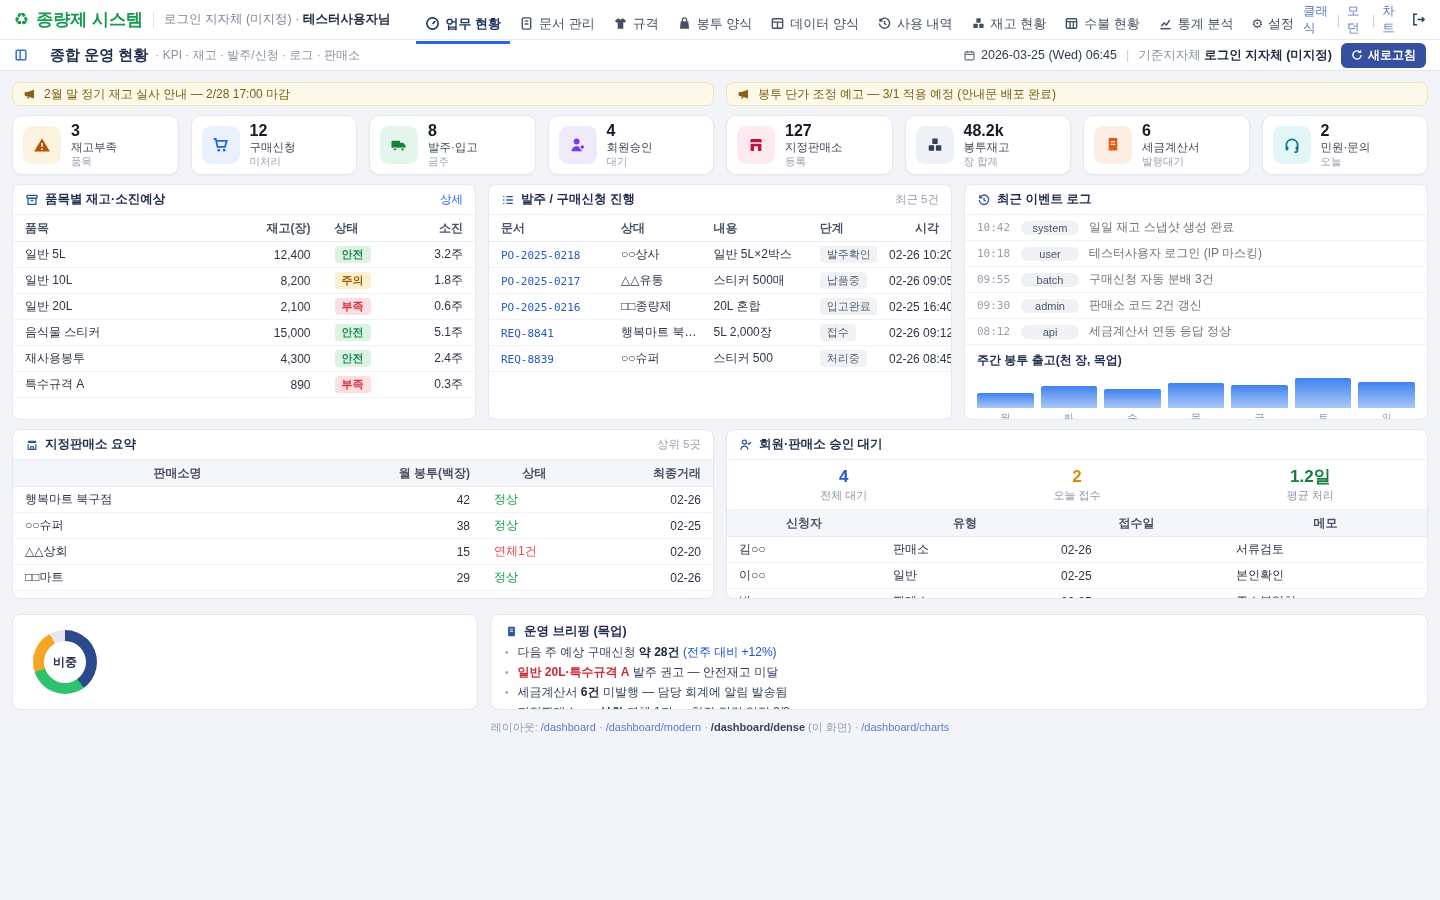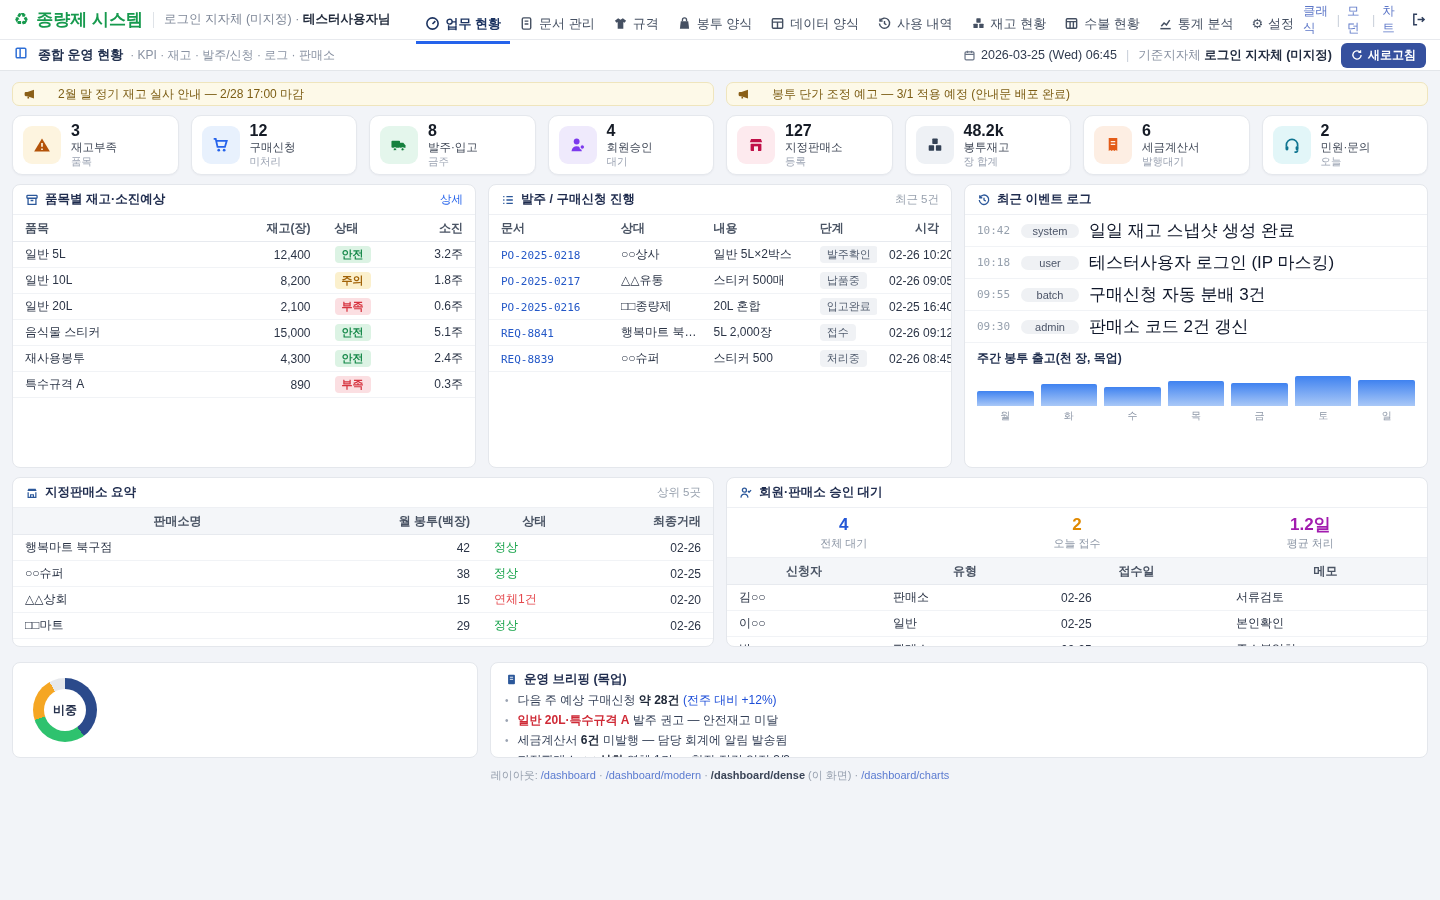--- a/index.html
+++ b/index.html
@@ -20,35 +20,35 @@
     color:#455062; height:40px; border-bottom:3px solid transparent; padding-top:3px; cursor:pointer; white-space:nowrap; }
   .nav-item.active { color:#1d3461; font-weight:700; border-bottom-color:#2563eb; }
   .topbar-right { margin-left:auto; display:flex; align-items:center; gap:7px; font-size:12.5px; }
   .theme-link { color:#5d77c8; cursor:pointer; }
   .sep { color:#c9d0da; }
   .logout { color:#31405e; cursor:pointer; margin-left:4px; }
 
   
   .subbar { height:31px; background:#fff; border-bottom:1px solid #e3e6ea;
     display:flex; align-items:center; padding:0 14px; }
-  .sub-title { display:flex; gap:10px; font-size:13px; font-weight:700; color:#22304e; }
+  .sub-title { display:flex; align-items:center; gap:22px; font-size:15px; font-weight:700; color:#22304e; }
   .sub-title .ic { color:#2f6fd6; }
   .crumbs { font-size:12px; color:#8a93a3; margin-left:7px; }
   .subbar-right { margin-left:auto; display:flex; align-items:center; gap:9px; font-size:12.5px; }
   .datetime { display:flex; align-items:center; gap:5px; color:#303b4f; }
   .datetime .ic { color:#6a7486; }
   .basis { color:#8a93a3; } .basis b { color:#222c40; }
   .refresh-btn { display:flex; align-items:center; gap:5px; background:#35509e; color:#fff;
     border:none; border-radius:6px; font-size:12px; font-weight:700; padding:4px 10px; cursor:pointer;
     font-family:inherit; }
 
   
   .main { padding:11px 12px 0; }
   .notice-row { display:flex; gap:12px; margin-bottom:9px; }
-  .notice { flex:1; display:flex; align-items:center; gap:22px; background:#fdf9e8;
+  .notice { flex:1; display:flex; align-items:center; gap:8px; background:#fdf9e8;
     border:1px solid #efe5bd; border-radius:7px; height:24px; padding:0 10px;
     font-size:12px; color:#7c5d14; }
   .notice .ic { color:#8a5f17; flex:none; }
 
   .kpi-row { display:grid; grid-template-columns:repeat(8,1fr); gap:12px; margin-bottom:9px; }
   .kpi { background:#fff; border:1px solid #e5e8ed; border-radius:10px; display:flex; align-items:center;
     gap:10px; padding:8px 10px; height:60px; box-shadow:0 1px 2px rgba(16,24,40,.04); cursor:pointer; }
   .kpi-icon { width:38px; height:38px; border-radius:9px; display:flex; align-items:center; justify-content:center; flex:none; font-size:17px; }
   .ic-amber { background:#fdf4df; color:#b45309; }
   .ic-blue  { background:#e8f1fd; color:#2563eb; }
@@ -59,21 +59,21 @@
   .ic-orange{ background:#fdeee3; color:#e35b17; }
   .ic-teal  { background:#e2f6f8; color:#0e7490; }
   .kpi-num { font-size:16px; font-weight:700; color:#151b26; line-height:1.15; }
   .kpi-label { font-size:11.5px; color:#3f4756; line-height:1.25; }
   .kpi-sub { font-size:10.5px; color:#9ba3b2; line-height:1.25; }
 
   .row1 { display:grid; grid-template-columns:1fr 1fr 1fr; gap:12px; margin-bottom:9px; }
   .row2 { display:grid; grid-template-columns:1fr 1fr; gap:12px; margin-bottom:15px; }
   .row3 { display:grid; grid-template-columns:466px 1fr; gap:12px; }
   .panel { background:#fff; border:1px solid #e4e7ec; border-radius:8px; overflow:hidden; }
-  .row1 .panel { height:284px; }
+  .row1 .panel { height:236px; }
   .row2 .panel { height:170px; }
   .row3 .panel { height:96px; }
   .panel-head { height:30px; display:flex; align-items:center; justify-content:space-between;
     padding:0 12px; border-bottom:1px solid #eef0f4; }
   .panel-title { display:flex; align-items:center; gap:6px; font-size:12.5px; font-weight:700; color:#1f2c4e; }
   .panel-title .ic { color:#2b579a; }
   .panel-link { font-size:11.5px; color:#2563eb; cursor:pointer; }
   .panel-note { font-size:11.5px; color:#98a1ae; }
 
   table { width:100%; border-collapse:collapse; font-size:12px; table-layout:fixed; }
@@ -83,36 +83,36 @@
   .pill { display:inline-block; padding:1px 7px; border-radius:4px; font-size:11px; font-weight:600; }
   .pill-safe { background:#dcf3e4; color:#188a4b; }
   .pill-warn { background:#fbf0cd; color:#a16207; }
   .pill-low  { background:#fbdfe2; color:#d6333f; }
   .stage { display:inline-block; padding:1px 7px; border-radius:4px; background:#f0f2f5; color:#515c6e; font-size:11px; }
   .doc-link { font-family:"DejaVu Sans Mono","Liberation Mono",monospace; color:#2458c7; font-size:11px; cursor:pointer; }
 
   .log-row { display:flex; align-items:center; gap:10px; padding:4px 12px; border-bottom:1px solid #f1f3f6; }
   .log-time { font-family:"DejaVu Sans Mono","Liberation Mono",monospace; font-size:11px; color:#96a0ad; width:34px; flex:none; }
   .log-tag { background:#eff1f4; border-radius:9px; width:58px; text-align:center; font-size:11px; color:#4c5568; padding:1px 0; flex:none; }
-  .log-msg { font-size:17px; color:#0f172a; }
+  .log-msg { font-size:12px; color:#737373; }
 
   .chart-sec { padding:7px 12px 0; }
   .chart-title { font-size:12px; font-weight:700; color:#22304f; margin-bottom:8px; }
   .chart { display:flex; gap:7px; align-items:flex-end; height:31px; }
   .chart-col { flex:1; display:flex; align-items:flex-end; height:100%; }
   .bar { width:100%; background:linear-gradient(180deg,#3f82f0,#a9c8f7); border-radius:2px 2px 0 0; }
   .chart-labels { display:flex; gap:7px; }
   .chart-label { flex:1; text-align:center; font-size:10px; color:#8b95a5; padding-top:3px; }
 
   .thead-gray th { background:#f4f6f9; text-align:center; }
   .status-ok { color:#16a34a; } .status-bad { color:#e5484d; }
 
   .stats { display:flex; border-bottom:1px solid #eef0f4; }
   .stat { flex:1; text-align:center; padding:7px 0 6px; }
-  .stat-val { font-size:17px; font-weight:700; color:#a21caf; line-height:1.2; }
+  .stat-val { font-size:17px; font-weight:700; color:#15803d; line-height:1.2; }
   .stat-val.blue { color:#2457d6; } .stat-val.orange { color:#e08900; }
   .stat-label { font-size:11px; color:#8d97a6; margin-top:1px; }
 
   .donut-wrap { display:flex; align-items:center; gap:30px; padding:0 20px; height:100%; }
   .donut { width:64px; height:64px; border-radius:50%; position:relative; flex:none; }
   .donut-hole { position:absolute; inset:11px; background:#fff; border-radius:50%;
     display:flex; align-items:center; justify-content:center; font-size:12px; font-weight:700; color:#25304b; }
   .legend-item { display:flex; align-items:center; gap:7px; font-size:12px; color:#3c465a; margin:4px 0; }
   .dot { width:9px; height:9px; border-radius:50%; flex:none; }
 
@@ -590,20 +590,25 @@
           </div>
         <div class="log-row">
             <span class="log-time">09:55</span>
             <span class="log-tag">batch</span>
             <span class="log-msg">구매신청 자동 분배 3건</span>
           </div>
         <div class="log-row">
             <span class="log-time">09:30</span>
             <span class="log-tag">admin</span>
             <span class="log-msg">판매소 코드 2건 갱신</span>
+          </div>
+        <div class="log-row">
+            <span class="log-time">08:12</span>
+            <span class="log-tag">api</span>
+            <span class="log-msg">세금계산서 연동 응답 정상</span>
           </div>
       </div>
       <div class="chart-sec">
         <div class="chart-title">주간 봉투 출고(천 장, 목업)</div>
         <div class="chart">
           <div class="chart-col">
               <div class="bar" style="height: 15px;"></div>
             </div>
           <div class="chart-col">
               <div class="bar" style="height: 22px;"></div>

